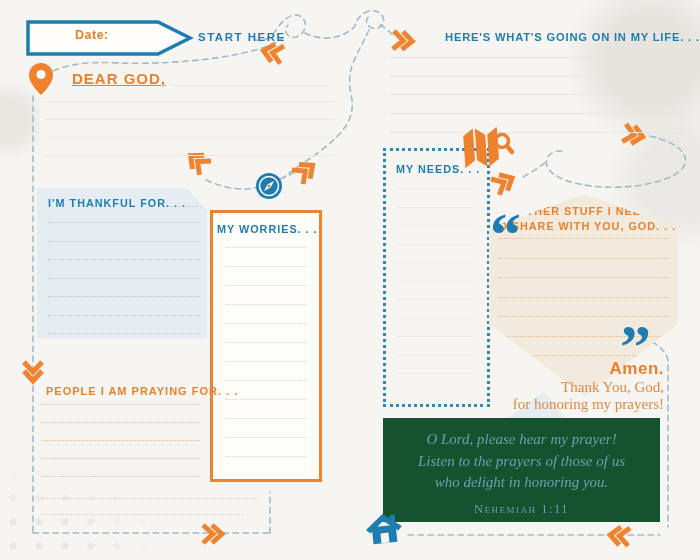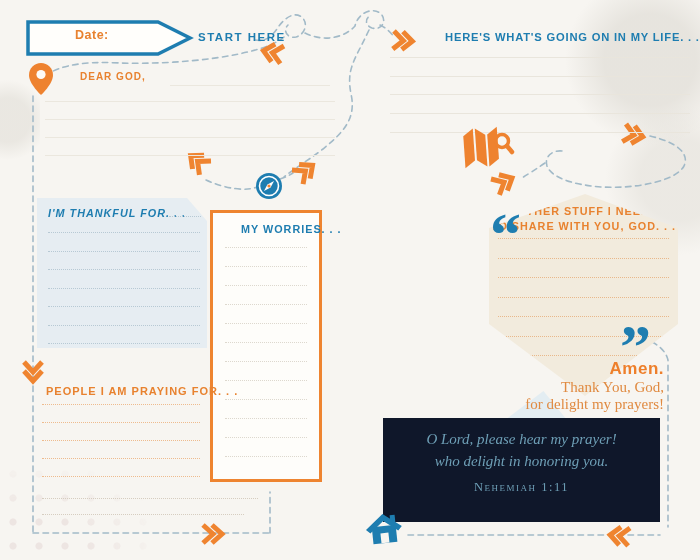--- a/index.html
+++ b/index.html
@@ -25,21 +25,21 @@
   .ruled{position:absolute;}
   .rl{position:absolute;left:0;right:0;height:0;
       border-bottom:1.5px var(--ls,dotted) var(--lc,#ccc);}
   .panel-blue{background:#e6edf2;}
   .hex{background:#f2ebdd;
        clip-path:polygon(96px 1px,189px 35px,189px 131px,96px 203px,0 131px,0 35px);}
   .worries-box{background:#fefdfa;border:3px solid #ee8430;}
   .needs-box{border:3px dotted #2e8cb0;}
   .quote{font-family:"Liberation Serif",serif;font-size:62px;line-height:1;
          color:#1e7db0;font-weight:bold;}
-  .verse-panel{background:#0f172a;}
+  .verse-panel{background:#14532d;}
   .verse-tail{background:#e3edf2;clip-path:polygon(62% 0,100% 100%,0 100%);}
   .verse-text{font-family:"Liberation Serif",serif;font-style:italic;font-size:15px;
               line-height:21.5px;color:#6e9fb6;text-align:center;}
   .verse-ref{font-family:"Liberation Serif",serif;font-style:normal;font-size:12.5px;
              letter-spacing:1.5px;font-variant:small-caps;color:#6e9fb6;margin-top:5px;}
   .amen-block{text-align:right;}
   .amen-word{font-weight:bold;font-size:17px;letter-spacing:.5px;color:#ee7f2b;}
   .amen-serif{font-family:"Liberation Serif",serif;font-size:15px;line-height:16.5px;color:#e08a41;}
   .date-label{font-weight:bold;font-size:12.5px;letter-spacing:.5px;color:#e8822f;}
   .leader{border-bottom:1.5px dotted #b7c9d4;height:0;}
@@ -85,41 +85,41 @@
   <svg class="el z2" style="left:26px;top:20px;" width="170" height="36" viewBox="0 0 170 36">
     <polygon points="2,2 132,2 164,18 132,34 2,34" fill="#fffefb" stroke="#1e7db0" stroke-width="3.5"></polygon>
   </svg>
   <div class="el z3 date-label" style="left:38px;top:28px;padding-left:37px;">Date:</div>
   <div class="el z2 t t-blue" style="left:198px;top:31px;font-size:11.5px;letter-spacing:1.5px;">START HERE</div>
 
   <svg class="el z2" style="left:28px;top:62px;" width="26" height="34" viewBox="0 0 26 34">
     <path d="M13,1 C6.4,1 1,6.4 1,13 C1,22 13,33 13,33 C13,33 25,22 25,13 C25,6.4 19.6,1 13,1 Z" fill="#ee822f"></path>
     <circle cx="13" cy="12.5" r="4.6" fill="#fdfbf7"></circle>
   </svg>
-  <div class="el z2 t t-orange" style="left:80px;top:71px;font-size:10px;">DEAR GOD,</div>
+  <div class="el z2 t t-orange" style="left:72px;top:71px;font-size:15px;text-decoration:underline;">DEAR GOD,</div>
   <div class="el z2 line" style="left:170px;top:85px;width:160px;"></div>
   <div class="ruled z2" style="left:45px;top:101px;width:290px;--ls:solid;--lc:#ebe7de;">
       <i class="rl" style="top: 0px;"></i>
       <i class="rl" style="top: 18px;"></i>
       <i class="rl" style="top: 36px;"></i>
       <i class="rl" style="top: 54px;"></i>
     </div>
 
   <div class="el z2 t t-blue" style="left:445px;top:31px;font-size:11.2px;letter-spacing:.8px;">HERE'S WHAT'S GOING ON IN MY LIFE. . .</div>
   <div class="el z2 line" style="left:648px;top:43px;width:42px;border-color:#e9e5dc;"></div>
   <div class="ruled z2" style="left:390px;top:57px;width:300px;--ls:solid;--lc:#e9e5dc;">
       <i class="rl" style="top: 0px;"></i>
       <i class="rl" style="top: 19px;"></i>
       <i class="rl" style="top: 37px;"></i>
       <i class="rl" style="top: 56px;"></i>
       <i class="rl" style="top: 75px;"></i>
     </div>
 
-  <div class="el z2 panel-blue" style="left:37px;top:198px;width:170px;height:150px;
-       clip-path:polygon(0 0,150px 0,170px 23px,170px 154px,139px 177px,0 177px);font-style:italic;">
+  <div class="el z2 panel-blue" style="left:37px;top:188px;width:170px;height:150px;
+       clip-path:polygon(0 0,150px 0,170px 23px,170px 154px,139px 177px,0 177px);">
     <div class="el t t-blue" style="left:11px;top:10px;font-size:10.8px;">I'M THANKFUL FOR. . .</div>
     <div class="el leader" style="left:132px;top:18px;width:32px;"></div>
     <div class="ruled" style="left:11px;top:34px;width:152px;--lc:#b7c9d4;">
         <i class="rl" style="top: 0px;"></i>
         <i class="rl" style="top: 19px;"></i>
         <i class="rl" style="top: 37px;"></i>
         <i class="rl" style="top: 56px;"></i>
         <i class="rl" style="top: 74px;"></i>
         <i class="rl" style="top: 93px;"></i>
         <i class="rl" style="top: 111px;"></i>
@@ -127,21 +127,21 @@
   </div>
 
   <svg class="el z3" style="left:254px;top:171px;" width="30" height="30" viewBox="0 0 30 30">
     <circle cx="15" cy="15" r="13" fill="#1e7db0"></circle>
     <circle cx="15" cy="15" r="9.5" fill="none" stroke="#fff" stroke-width="1.6"></circle>
     <path d="M20,10 L16.6,16.6 L10,20 L13.4,13.4 Z" fill="#fff"></path>
     <circle cx="15" cy="15" r="1.6" fill="#ee822f"></circle>
   </svg>
 
   <div class="el z2 worries-box" style="left:210px;top:210px;width:106px;height:266px;">
-    <div class="el t t-blue" style="left:28px;top:11px;font-size:10.8px;">MY WORRIES. . .</div>
+    <div class="el t t-blue" style="left:4px;top:11px;font-size:10.8px;">MY WORRIES. . .</div>
     <div class="ruled" style="left:12px;top:34px;width:82px;--lc:#ddd8ce;">
         <i class="rl" style="top: 0px;"></i>
         <i class="rl" style="top: 19px;"></i>
         <i class="rl" style="top: 38px;"></i>
         <i class="rl" style="top: 57px;"></i>
         <i class="rl" style="top: 76px;"></i>
         <i class="rl" style="top: 95px;"></i>
         <i class="rl" style="top: 114px;"></i>
         <i class="rl" style="top: 133px;"></i>
         <i class="rl" style="top: 152px;"></i>
@@ -155,20 +155,36 @@
   <div class="ruled z2" style="left:42px;top:404px;width:158px;--lc:#eebb8e;">
       <i class="rl" style="top: 0px;"></i>
       <i class="rl" style="top: 18px;"></i>
       <i class="rl" style="top: 36px;"></i>
       <i class="rl" style="top: 54px;"></i>
       <i class="rl" style="top: 72px;"></i>
     </div>
   <div class="el z2" style="left:42px;top:498px;width:216px;border-bottom:1.5px dotted #d6cdc0;"></div>
   <div class="el z2" style="left:42px;top:514px;width:202px;border-bottom:1.5px dotted #d6cdc0;"></div>
 
+  <div class="el z2 needs-box" style="left:383px;top:148px;width:101px;height:253px;">
+    <div class="el t t-blue" style="left:10px;top:13px;font-size:10.8px;">MY NEEDS. . .</div>
+    <div class="ruled" style="left:10px;top:37px;width:78px;--lc:#e6e2d8;">
+        <i class="rl" style="top: 0px;"></i>
+        <i class="rl" style="top: 19px;"></i>
+        <i class="rl" style="top: 37px;"></i>
+        <i class="rl" style="top: 56px;"></i>
+        <i class="rl" style="top: 74px;"></i>
+        <i class="rl" style="top: 93px;"></i>
+        <i class="rl" style="top: 111px;"></i>
+        <i class="rl" style="top: 130px;"></i>
+        <i class="rl" style="top: 148px;"></i>
+        <i class="rl" style="top: 167px;"></i>
+        <i class="rl" style="top: 185px;"></i>
+      </div>
+  </div>
 
   <svg class="el z3" style="left:461px;top:124px;" width="54" height="46" viewBox="0 0 54 46">
     <g transform="rotate(-4 20 22)">
       <path d="M3,11 L13,4 L13,36 L3,43 Z" fill="#ee822f"></path>
       <path d="M15,4 L25,11 L25,43 L15,36 Z" fill="#ee822f"></path>
       <path d="M27,11 L37,4 L37,36 L27,43 Z" fill="#ee822f"></path>
     </g>
     <circle cx="41" cy="17" r="6.5" fill="none" stroke="#ee822f" stroke-width="3.5"></circle>
     <line x1="46" y1="22" x2="51" y2="28" stroke="#ee822f" stroke-width="4.5" stroke-linecap="round"></line>
   </svg>
@@ -185,27 +201,28 @@
         <i class="rl" style="top: 98px;"></i>
         <i class="rl" style="top: 117px;"></i>
       </div>
   </div>
   <div class="el z3 quote" style="left:490px;top:203px;">“</div>
   <div class="el z3 quote" style="left:620px;top:315px;">”</div>
 
   <div class="el z3 amen-block" style="right:36px;top:359px;width:220px;">
     <div class="amen-word">Amen.</div>
     <div class="amen-serif">Thank You, God,</div>
-    <div class="amen-serif">for delight my prayers!</div>
+    <div class="amen-serif">for honoring my prayers!</div>
   </div>
 
   <div class="el z2 verse-tail" style="left:505px;top:391px;width:62px;height:29px;"></div>
   <div class="el z2 verse-panel" style="left:383px;top:418px;width:277px;height:104px;">
     <div class="verse-text" style="padding-top:11px;">
       <div>O Lord, please hear my prayer!</div>
+      <div>Listen to the prayers of those of us</div>
       <div>who delight in honoring you.</div>
       <div class="verse-ref">Nehemiah 1:11</div>
     </div>
   </div>
 
   <svg class="el z3" style="left:364px;top:508px;transform:rotate(-6deg);" width="40" height="42" viewBox="0 0 40 42">
     <rect x="27" y="8" width="5" height="9" fill="#1e7db0"></rect>
     <rect x="8" y="18" width="24" height="17" fill="#1e7db0"></rect>
     <path d="M2,20 L20,6 L38,20 L34,24 L20,13 L6,24 Z" fill="#1e7db0"></path>
     <rect x="16" y="25" width="8" height="10" fill="#f7f5f1"></rect>

